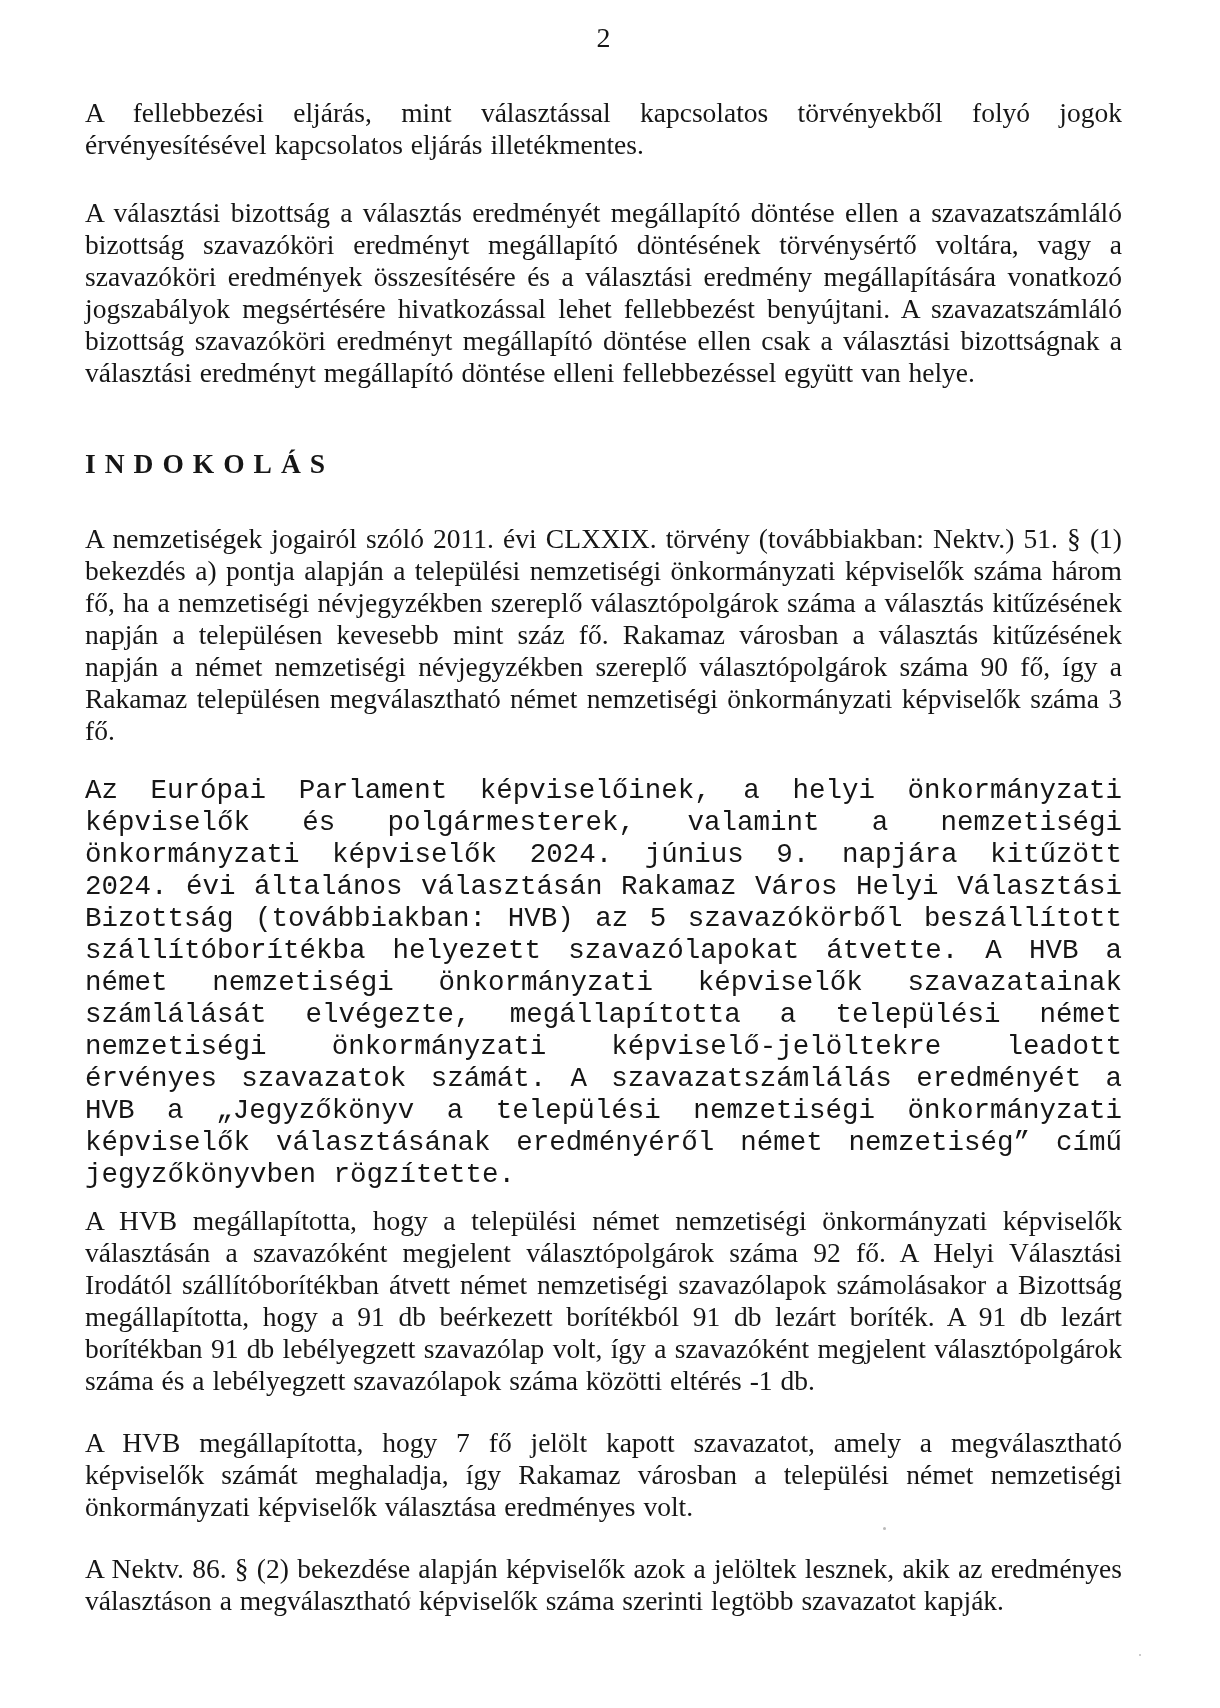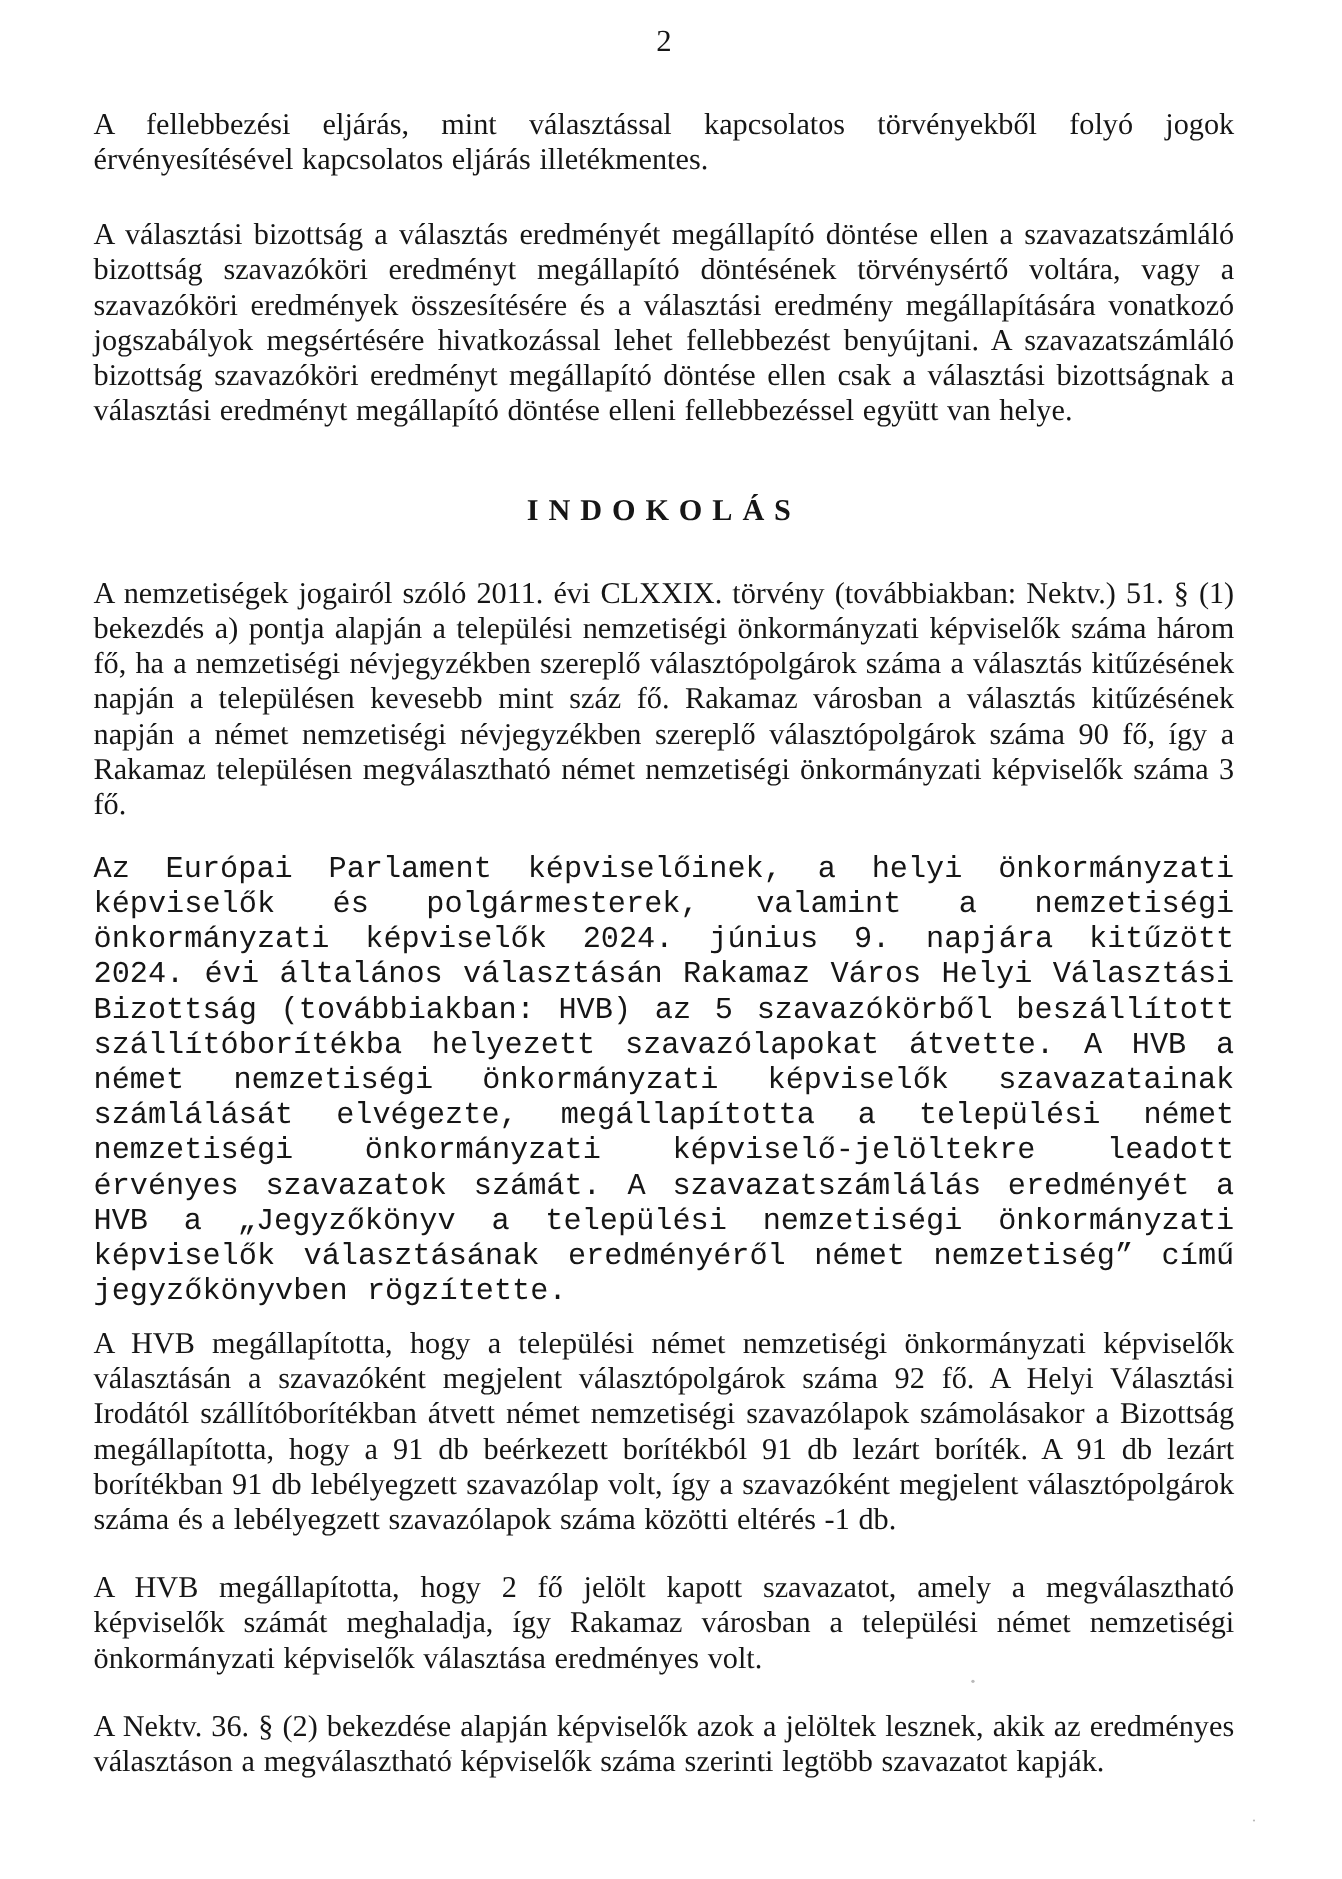--- a/index.html
+++ b/index.html
@@ -33,21 +33,21 @@
   }
   .mb0  { margin-bottom: 0; }
   .mb25 { margin-bottom: 14px; font-family: Liberation Mono, monospace; }
   .mb28 { margin-bottom: 28px; margin-top: 12px; }
   .mb29 { margin-bottom: 29px; }
   .mb36 { margin-bottom: 36px; }
   .heading {
     font-size: 27.5px;
     line-height: 34px;
     font-weight: 700;
-    text-align: center;
+    text-align: left;
     letter-spacing: 9px;
     margin: 58px 0 42px 0;
   }
   .speck {
     position: absolute;
     background: #8a8a8a;
     border-radius: 50%;
     width: 3px;
     height: 3px;
     opacity: 0.6;
@@ -69,21 +69,21 @@
 
   <h1 class="heading">INDOKOLÁS</h1>
 
   <p class="para mb28">A nemzetiségek jogairól szóló 2011. évi CLXXIX. törvény (továbbiakban: Nektv.) 51. § (1) bekezdés a) pontja alapján a települési nemzetiségi önkormányzati képviselők száma három fő, ha a nemzetiségi névjegyzékben szereplő választópolgárok száma a választás kitűzésének napján a településen kevesebb mint száz fő. Rakamaz városban a választás kitűzésének napján a német nemzetiségi névjegyzékben szereplő választópolgárok száma 90 fő, így a Rakamaz településen megválasztható német nemzetiségi önkormányzati képviselők száma 3 fő.</p>
 
   <p class="para mb25">Az Európai Parlament képviselőinek, a helyi önkormányzati képviselők és polgármesterek, valamint a nemzetiségi önkormányzati képviselők 2024. június 9. napjára kitűzött 2024. évi általános választásán Rakamaz Város Helyi Választási Bizottság (továbbiakban: HVB) az 5 szavazókörből beszállított szállítóborítékba helyezett szavazólapokat átvette. A HVB a német nemzetiségi önkormányzati képviselők szavazatainak számlálását elvégezte, megállapította a települési német nemzetiségi önkormányzati képviselő-jelöltekre leadott érvényes szavazatok számát. A szavazatszámlálás eredményét a HVB a „Jegyzőkönyv a települési nemzetiségi önkormányzati képviselők választásának eredményéről német nemzetiség” című jegyzőkönyvben rögzítette.</p>
 
   <p class="para">A HVB megállapította, hogy a települési német nemzetiségi önkormányzati képviselők választásán a szavazóként megjelent választópolgárok száma 92 fő. A Helyi Választási Irodától szállítóborítékban átvett német nemzetiségi szavazólapok számolásakor a Bizottság megállapította, hogy a 91 db beérkezett borítékból 91 db lezárt boríték. A 91 db lezárt borítékban 91 db lebélyegzett szavazólap volt, így a szavazóként megjelent választópolgárok száma és a lebélyegzett szavazólapok száma közötti eltérés -1 db.</p>
 
 
-  <p class="para">A HVB megállapította, hogy 2 fő jelölt kapott szavazatot, amely a megválasztható képviselők számát meghaladja, így Rakamaz városban a települési német nemzetiségi önkormányzati képviselők választása eredményes volt.</p>
+  <p class="para">A HVB megállapította, hogy 7 fő jelölt kapott szavazatot, amely a megválasztható képviselők számát meghaladja, így Rakamaz városban a települési német nemzetiségi önkormányzati képviselők választása eredményes volt.</p>
 
-  <p class="para mb0">A Nektv. 36. § (2) bekezdése alapján képviselők azok a jelöltek lesznek, akik az eredményes választáson a megválasztható képviselők száma szerinti legtöbb szavazatot kapják.</p>
+  <p class="para mb0">A Nektv. 86. § (2) bekezdése alapján képviselők azok a jelöltek lesznek, akik az eredményes választáson a megválasztható képviselők száma szerinti legtöbb szavazatot kapják.</p>
 
   <span class="speck speck-1"></span>
   <span class="speck speck-2"></span>
   <span class="speck speck-3"></span>
 
 </div>
 
 </body></html>

